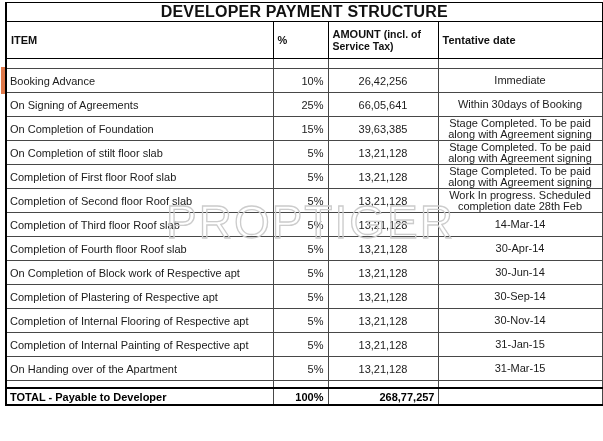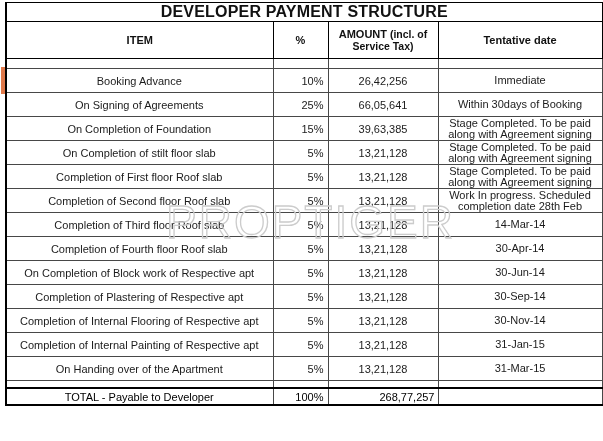--- a/index.html
+++ b/index.html
@@ -42,44 +42,44 @@
     font-weight:bold;
     text-align:center;
     letter-spacing:.2px;
     color:#111;
   }
   tr.header-row td{
     height:36px;
     border:1px solid #000;
     font-size:11px;
     font-weight:bold;
-    text-align:center;
+    text-align:left;
     color:#111;
   }
   tr.header-row .amt-rest{font-weight:bold;font-size:10.5px;}
   tr.header-row .amt-head{line-height:12px;display:block;}
 
   tr.spacer-a td{height:9px;border:1px solid #474747;border-top:1px solid #000;}
   tr.spacer-b td{height:6px;}
 
   tr.data-row td{height:23px;font-size:11px;}
-  td.c-item{text-align:center;padding-left:3px;margin-top:28px;}
+  td.c-item{text-align:left;padding-left:3px;margin-top:28px;}
   td.c-pct{text-align:right;}
   td.c-amt{text-align:center;}
   td.c-date{
     text-align:center;
     font-size:10px;
     line-height:11px;
     padding:0 6px;
   }
 
   tr.total-row td{
     height:15px;
     font-size:11px;
-    font-weight:normal;
+    font-weight:bold;
     border-top:2px solid #000;
     border-bottom:2px solid #000;
     color:#000;
   }
   tr.total-row .c-amt{text-align:right;padding-right:3px;}
 
   .accent-bar{
     position:absolute;
     left:1px;top:67px;
     width:4px;height:27px;

